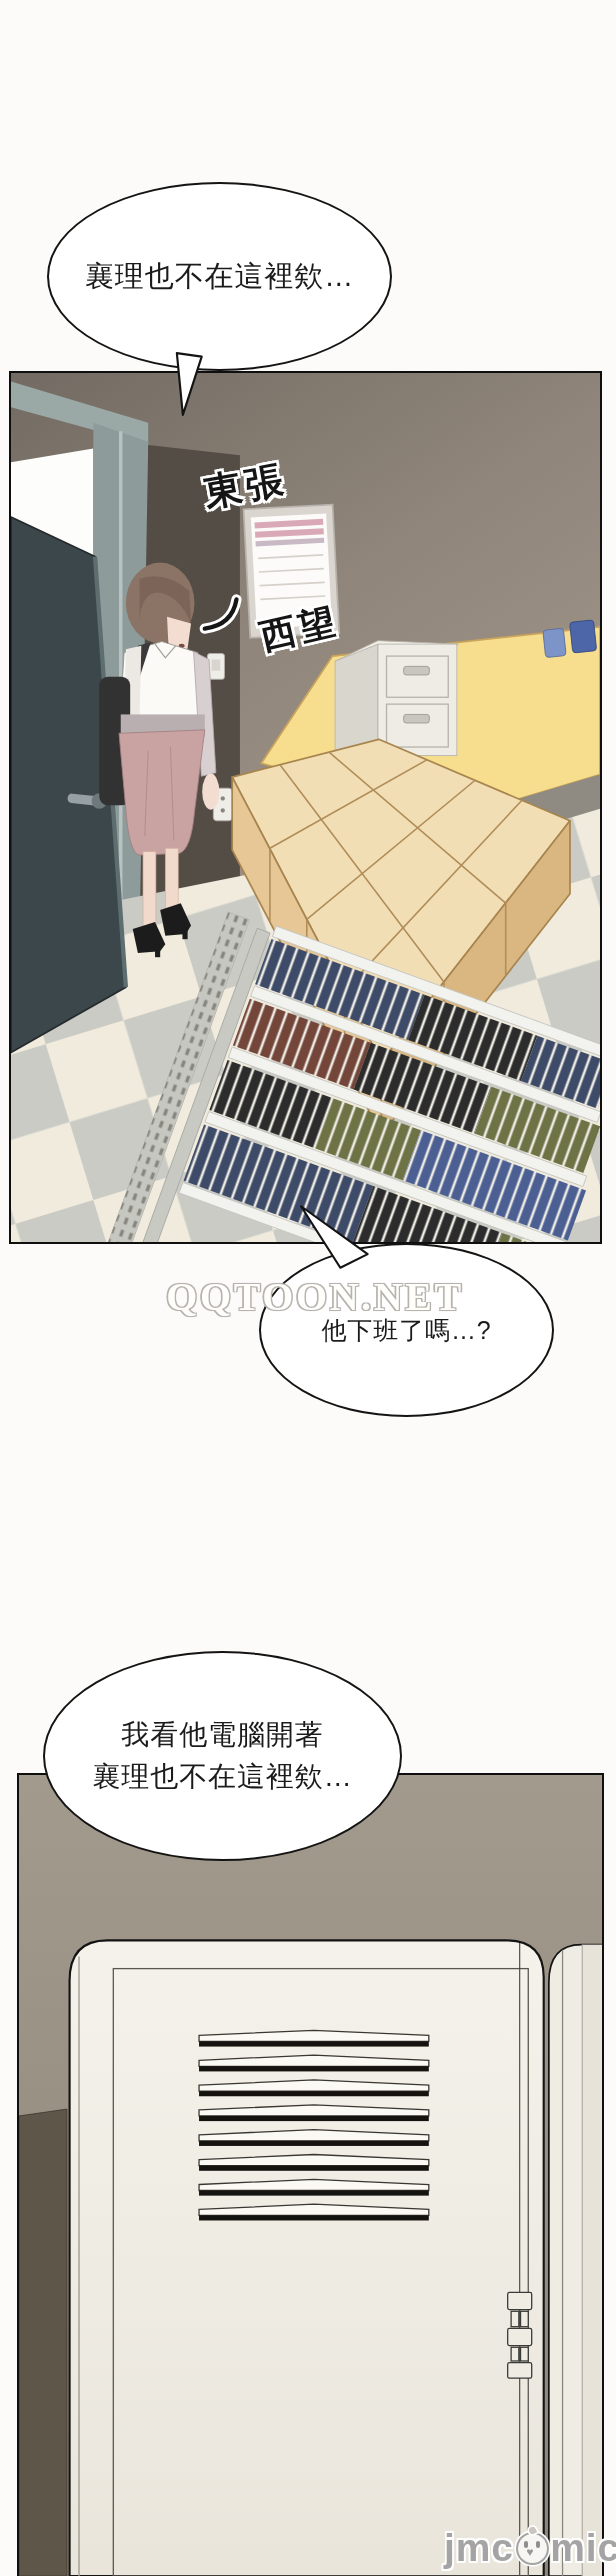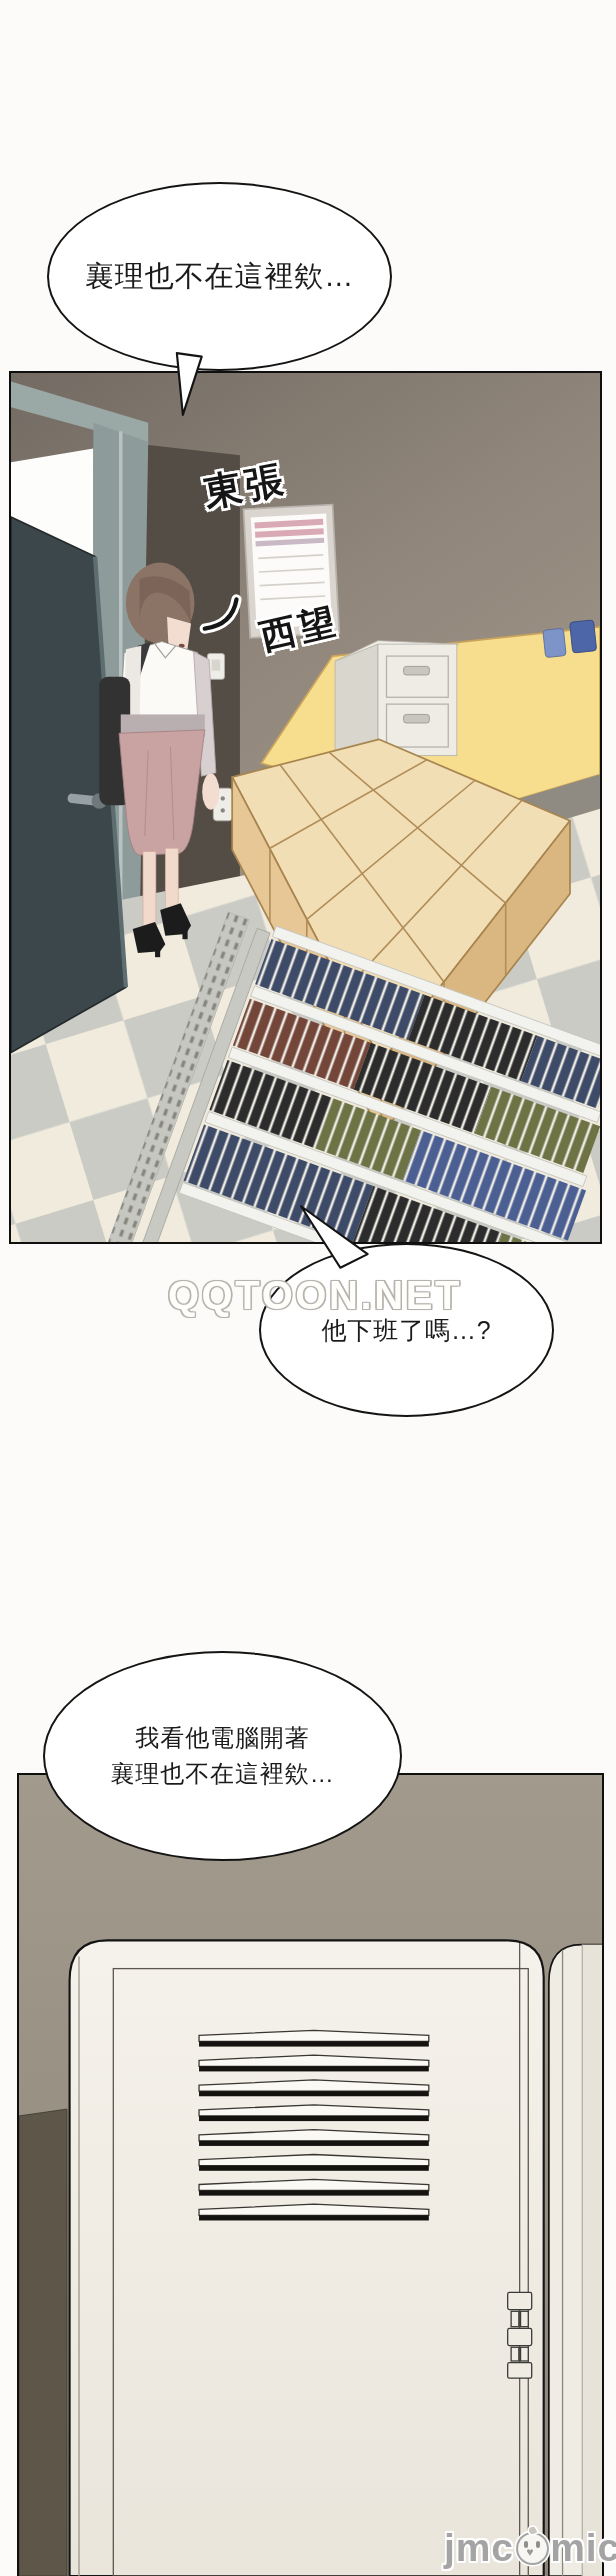--- a/index.html
+++ b/index.html
@@ -11,36 +11,37 @@
   .panel{position:absolute;box-sizing:border-box;border:2.6px solid #0f0f0f;overflow:hidden;background:#a29689;}
   .panel svg{display:block;width:100%;height:100%;}
   #panel-2{border-bottom:none;}
   .bubble{
     position:absolute;background:#ffffff;border:2.6px solid #141414;border-radius:50%;
     display:flex;align-items:center;justify-content:center;text-align:center;
   }
   .bubble-text{color:#1b1b1b;font-weight:500;letter-spacing:0.9px;}
   #bubble-1 .bubble-text{font-size:29px;}
   #bubble-2 .bubble-text{font-size:25px;}
-  #bubble-3 .bubble-text{font-size:24px;line-height:1.5;}
+  #bubble-3 .bubble-text{font-size:28px;line-height:1.5;}
   .tail{position:absolute;overflow:visible;}
   .sfx{
     position:absolute;font-size:38px;font-weight:bold;color:#151515;letter-spacing:3.4px;
     text-shadow:-2.6px -2.6px 0 #fff,2.6px -2.6px 0 #fff,-2.6px 2.6px 0 #fff,2.6px 2.6px 0 #fff,
                 -2.6px 0 0 #fff,2.6px 0 0 #fff,0 -2.6px 0 #fff,0 2.6px 0 #fff;
     white-space:nowrap;
   }
   #sfx-east{left:204px;top:461px;transform:rotate(-10deg);}
   #sfx-west{left:260px;top:605px;transform:rotate(-13deg);font-size:36px;}
   .wm-center{
     position:absolute;left:101px;top:1273px;width:428px;text-align:center;
     font-size:40px;font-weight:bold;letter-spacing:2.6px;color:#fffefb;
     text-shadow:-1.4px -1.4px 0 #b6b3ae,1.4px -1.4px 0 #b6b3ae,-1.4px 1.4px 0 #b6b3ae,
                 1.4px 1.4px 0 #b6b3ae,0 0 2.6px #ccc9c3;
     white-space:nowrap;
+    font-family:Liberation Serif, serif;
   }
   .wm-corner{
     position:absolute;left:444px;top:2526px;font-size:39px;font-weight:bold;color:#a4a4a4;
     letter-spacing:0.9px;
     text-shadow:-1.7px -1.7px 0 #fff,1.7px -1.7px 0 #fff,-1.7px 1.7px 0 #fff,1.7px 1.7px 0 #fff,
                 -1.7px 0 0 #fff,1.7px 0 0 #fff,0 -1.7px 0 #fff,0 1.7px 0 #fff;
     white-space:nowrap;
   }
   .wm-o{
     display:inline-block;width:29px;height:29px;border:2.6px solid #a4a4a4;border-radius:50%;

